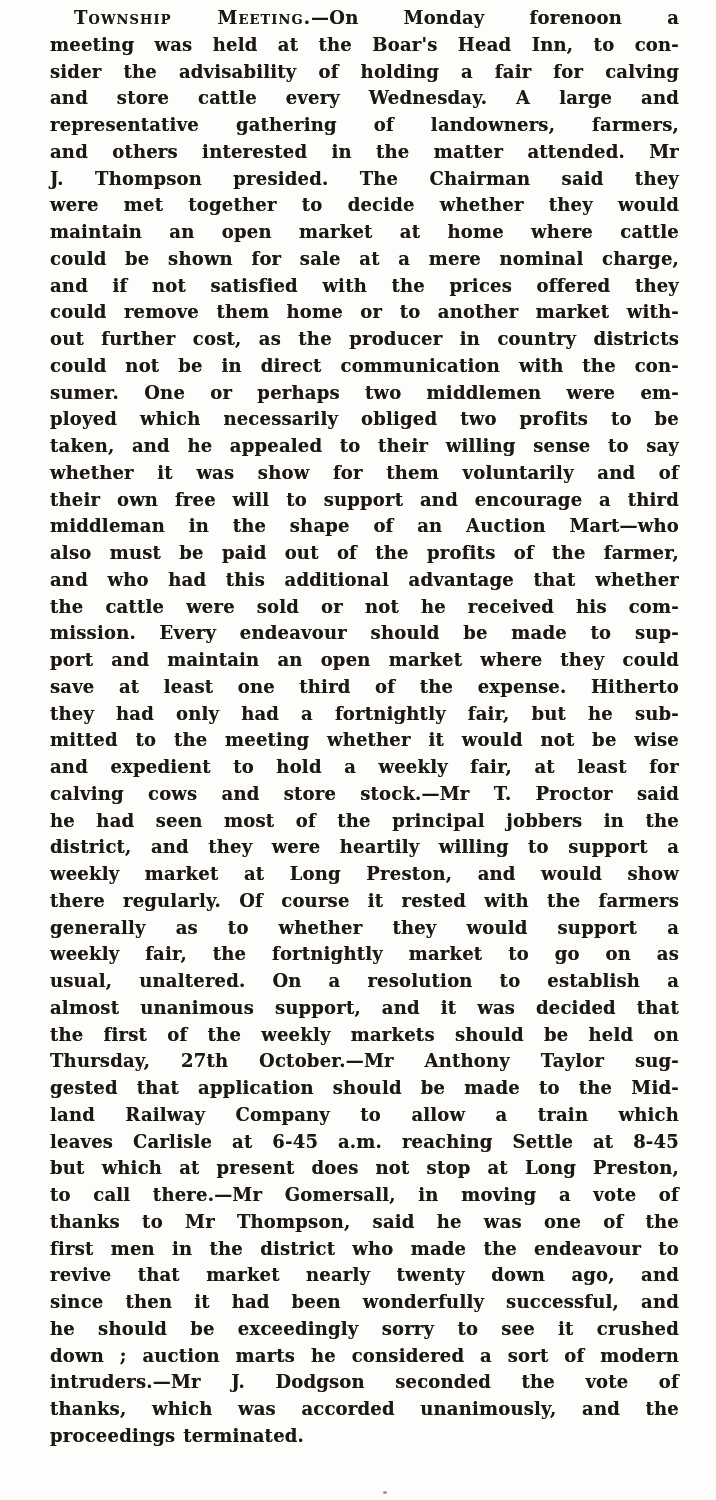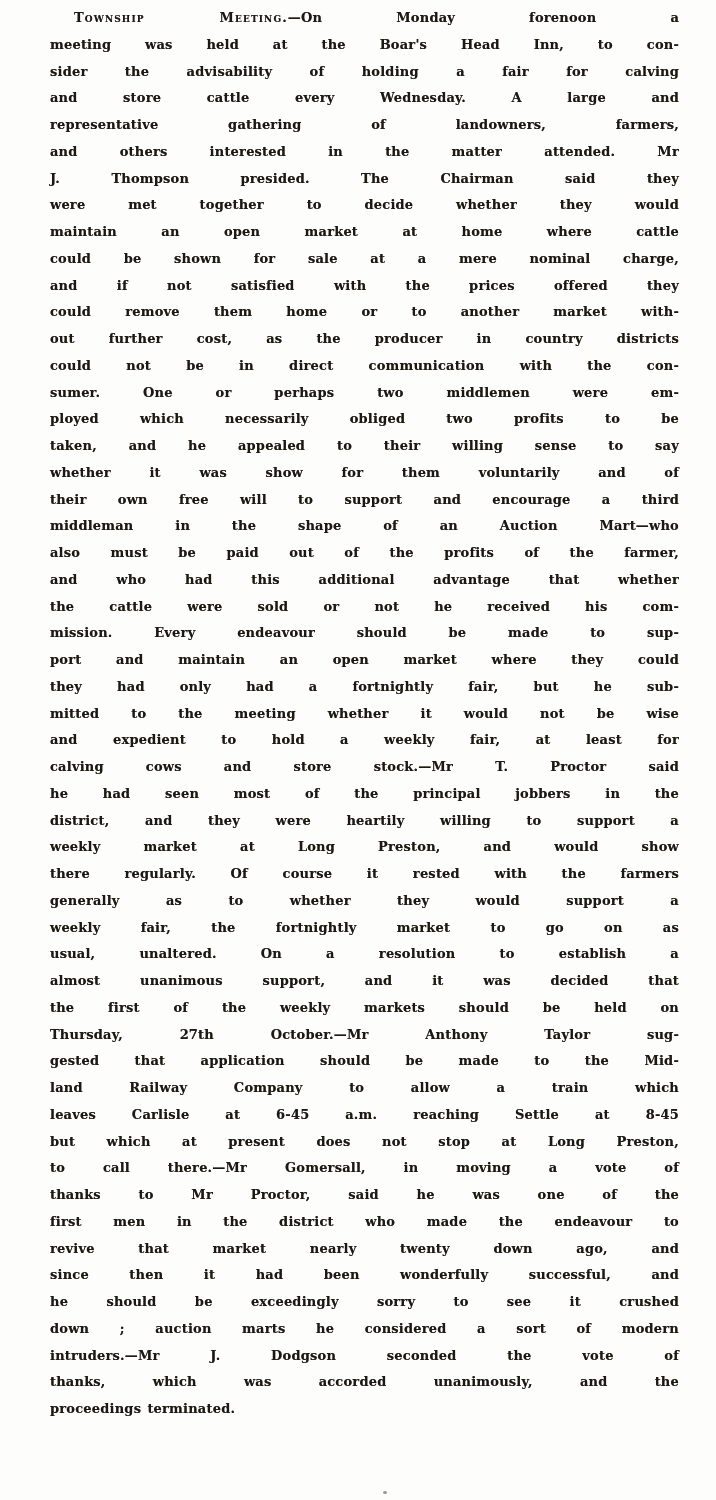--- a/index.html
+++ b/index.html
@@ -18,21 +18,21 @@
     color: #1d1813;
   }
   .column {
     position: absolute;
     left: 50px;
     top: 5px;
     width: 629px;
     filter: blur(0.25px);
   }
   .line {
-    font-size: 13px;
+    font-size: 18px;
     line-height: 26.75px;
     text-align: justify;
     text-align-last: justify;
     word-spacing: 1.5px;
     letter-spacing: 0.2px;
     text-shadow: 0 0 0.6px rgba(25, 18, 10, 0.55);
     white-space: normal;
   }
   .line.first {
     text-indent: 24px;
@@ -80,40 +80,41 @@
         <div class="line">ployed which necessarily obliged two profits to be</div>
         <div class="line">taken, and he appealed to their willing sense to say</div>
         <div class="line">whether it was show for them voluntarily and of</div>
         <div class="line">their own free will to support and encourage a third</div>
         <div class="line">middleman in the shape of an Auction Mart—who</div>
         <div class="line">also must be paid out of the profits of the farmer,</div>
         <div class="line">and who had this additional advantage that whether</div>
         <div class="line">the cattle were sold or not he received his com-</div>
         <div class="line">mission.  Every endeavour should be made to sup-</div>
         <div class="line">port and maintain an open market where they could</div>
+        <div class="line">save at least one third of the expense.  Hitherto</div>
         <div class="line">they had only had a fortnightly fair, but he sub-</div>
         <div class="line">mitted to the meeting whether it would not be wise</div>
         <div class="line">and expedient to hold a weekly fair, at least for</div>
         <div class="line">calving cows and store stock.—Mr T. Proctor said</div>
         <div class="line">he had seen most of the principal jobbers in the</div>
         <div class="line">district, and they were heartily willing to support a</div>
         <div class="line">weekly market at Long Preston, and would show</div>
         <div class="line">there regularly.  Of course it rested with the farmers</div>
         <div class="line">generally as to whether they would support a</div>
         <div class="line">weekly fair, the fortnightly market to go on as</div>
         <div class="line">usual, unaltered.  On a resolution to establish a</div>
         <div class="line">almost unanimous support, and it was decided that</div>
         <div class="line">the first of the weekly markets should be held on</div>
         <div class="line">Thursday, 27th October.—Mr Anthony Taylor sug-</div>
         <div class="line">gested that application should be made to the Mid-</div>
         <div class="line">land Railway Company to allow a train which</div>
         <div class="line">leaves Carlisle at 6-45 a.m. reaching Settle at 8-45</div>
         <div class="line">but which at present does not stop at Long Preston,</div>
         <div class="line">to call there.—Mr Gomersall, in moving a vote of</div>
-        <div class="line">thanks to Mr Proctor, said he was one of the</div>
+        <div class="line">thanks to Mr Thompson, said he was one of the</div>
         <div class="line">first men in the district who made the endeavour to</div>
         <div class="line">revive that market nearly twenty down ago, and</div>
         <div class="line">since then it had been wonderfully successful, and</div>
         <div class="line">he should be exceedingly sorry to see it crushed</div>
         <div class="line">down ; auction marts he considered a sort of modern</div>
         <div class="line">intruders.—Mr J. Dodgson seconded the vote of</div>
         <div class="line">thanks, which was accorded unanimously, and the</div>
         <div class="line last">proceedings terminated.</div>
       </div>
   </div>

